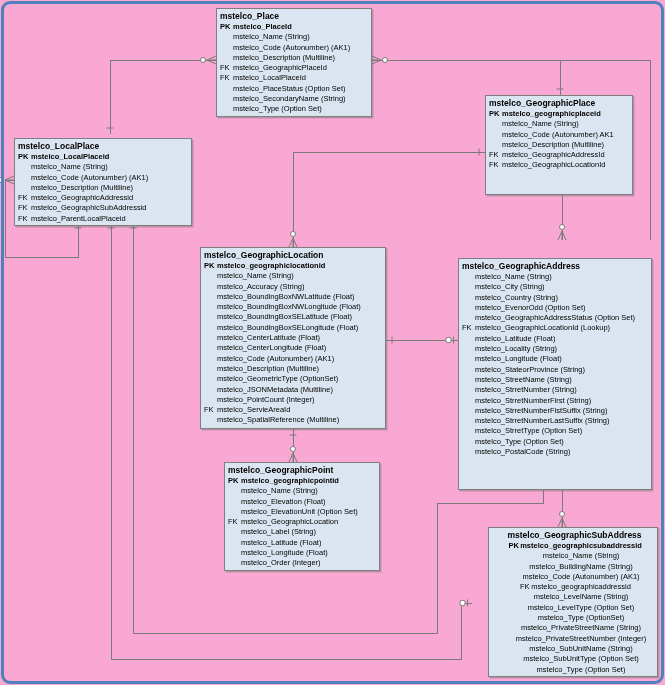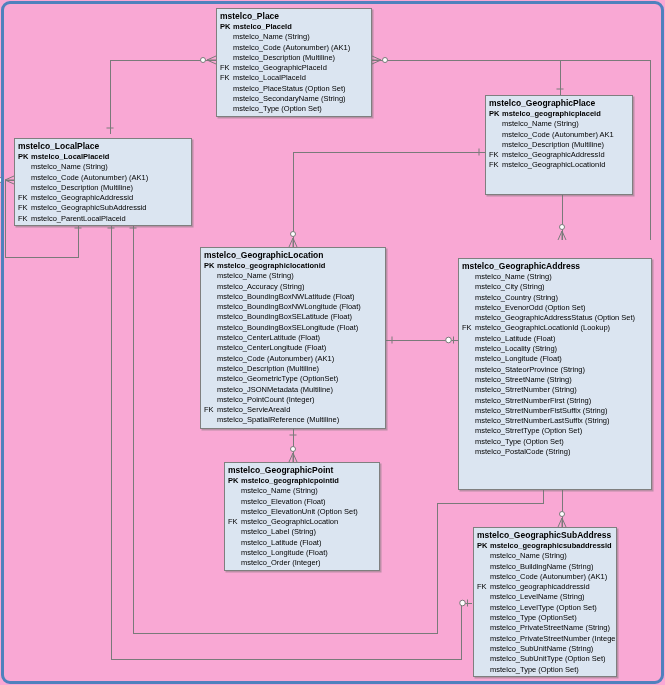--- a/index.html
+++ b/index.html
@@ -176,21 +176,21 @@
         <div class="erow pk"><span class="pfx">PK</span><span>mstelco_geographicpointid</span></div>
         <div class="erow"><span class="pfx"></span><span>mstelco_Name (String)</span></div>
         <div class="erow"><span class="pfx"></span><span>mstelco_Elevation (Float)</span></div>
         <div class="erow"><span class="pfx"></span><span>mstelco_ElevationUnit (Option Set)</span></div>
         <div class="erow"><span class="pfx">FK</span><span>mstelco_GeographicLocation</span></div>
         <div class="erow"><span class="pfx"></span><span>mstelco_Label (String)</span></div>
         <div class="erow"><span class="pfx"></span><span>mstelco_Latitude (Float)</span></div>
         <div class="erow"><span class="pfx"></span><span>mstelco_Longitude (Float)</span></div>
         <div class="erow"><span class="pfx"></span><span>mstelco_Order (Integer)</span></div>
       </div>
-      <div class="entity" style="left: 473px; top: 527px; width: 144px; height: 150px;">
+      <div class="entity" style="left: 488px; top: 527px; width: 170px; height: 150px; text-align: center;">
         <div class="etitle">mstelco_GeographicSubAddress</div>
         <div class="erow pk"><span class="pfx">PK</span><span>mstelco_geographicsubaddressid</span></div>
         <div class="erow"><span class="pfx"></span><span>mstelco_Name (String)</span></div>
         <div class="erow"><span class="pfx"></span><span>mstelco_BuildingName (String)</span></div>
         <div class="erow"><span class="pfx"></span><span>mstelco_Code (Autonumber) (AK1)</span></div>
         <div class="erow"><span class="pfx">FK</span><span>mstelco_geographicaddressid</span></div>
         <div class="erow"><span class="pfx"></span><span>mstelco_LevelName (String)</span></div>
         <div class="erow"><span class="pfx"></span><span>mstelco_LevelType (Option Set)</span></div>
         <div class="erow"><span class="pfx"></span><span>mstelco_Type (OptionSet)</span></div>
         <div class="erow"><span class="pfx"></span><span>mstelco_PrivateStreetName (String)</span></div>

